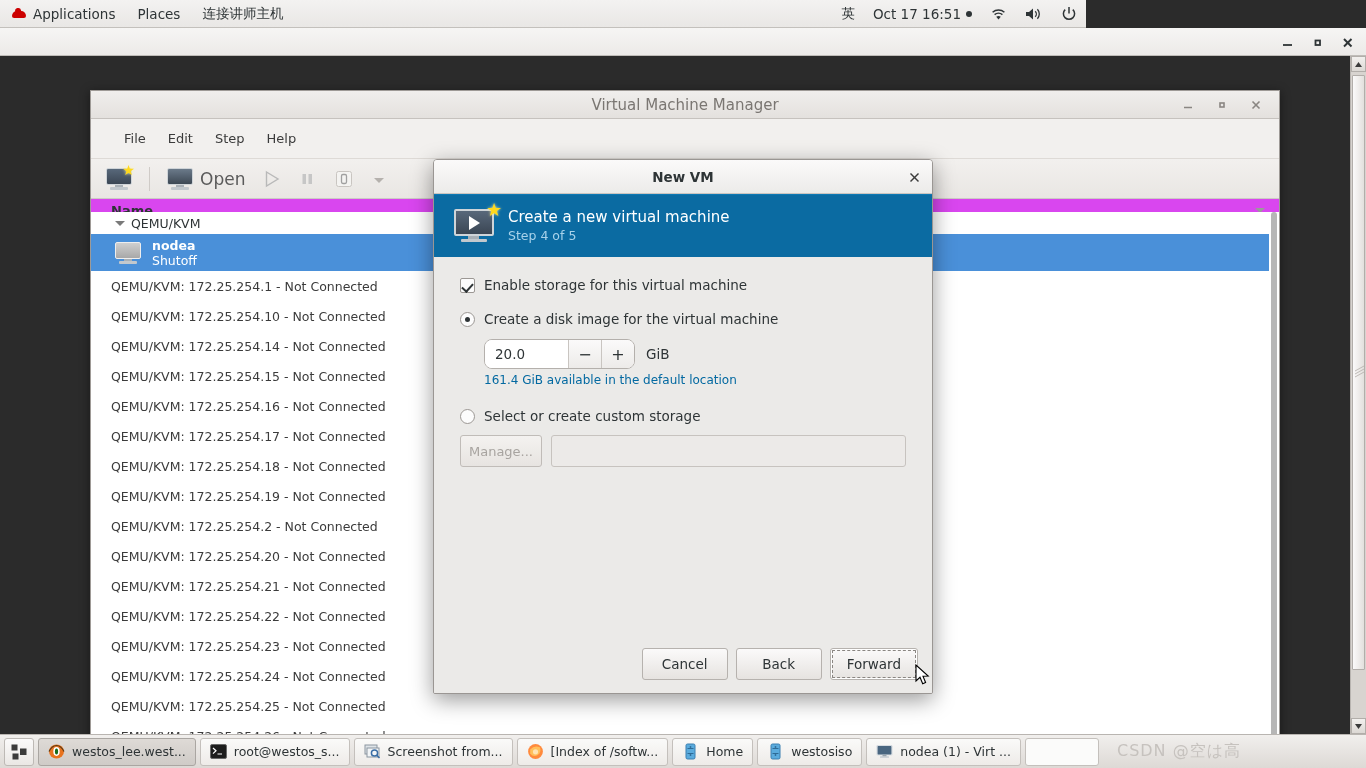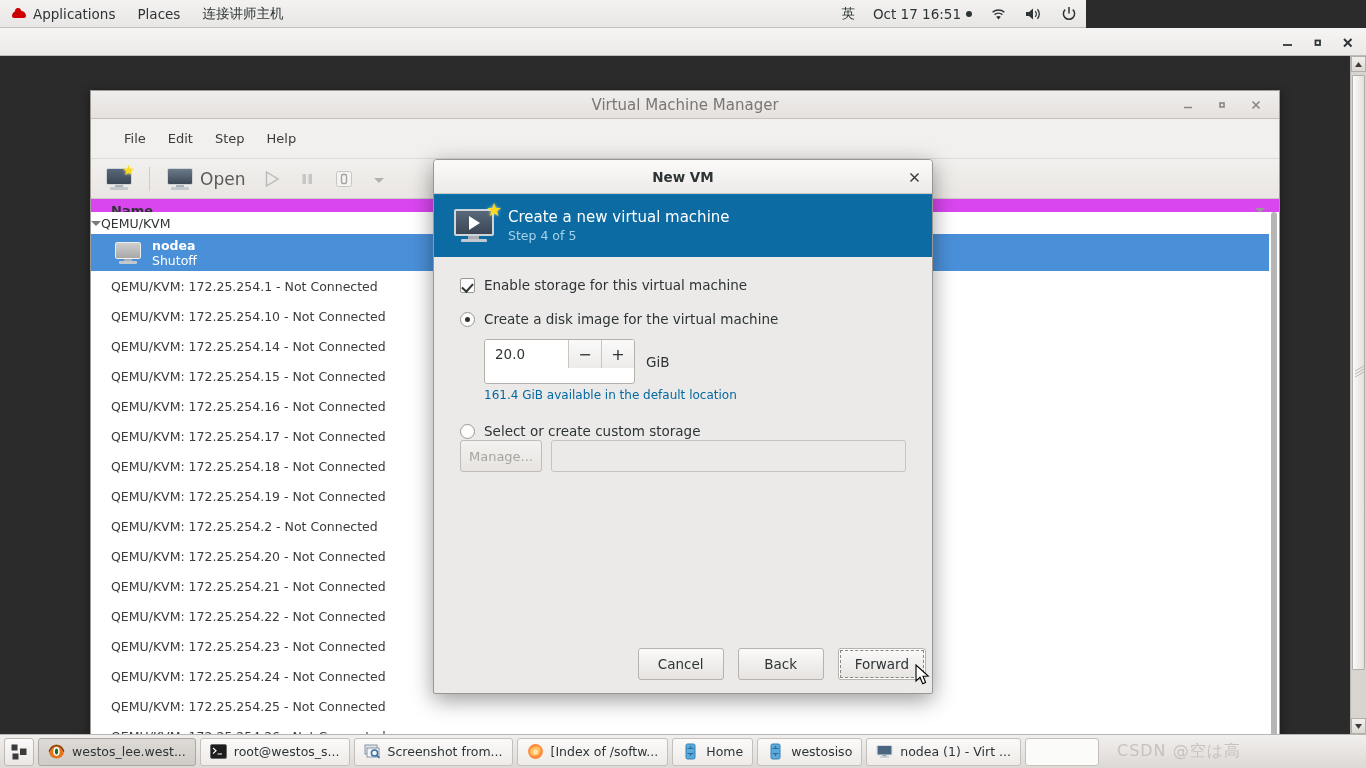--- a/index.html
+++ b/index.html
@@ -168,21 +168,21 @@
     width: 0; height: 0; border-left: 5px solid transparent; border-right: 5px solid transparent;
     border-top: 5px solid #9a9a9a;
   }
 
   
   #vmm-list {
     position: absolute; left: 0; top: 121px; width: 1188px; height: 545px;
     background: #ffffff; overflow: hidden;
   }
   .group-row {
-    height: 22px; display: flex; align-items: center; padding-left: 0; 
+    height: 22px; display: flex; align-items: center; padding-left: 24px; gap: 6px;
     font-size: 12.5px; color: #2e3436;
   }
   .grp-caret {
     width: 0; height: 0; border-left: 5px solid transparent; border-right: 5px solid transparent;
     border-top: 5px solid #7a7a7a;
   }
   .vm-row {
     height: 37px; display: flex; align-items: center; gap: 11px; padding-left: 24px;
     background: #4a90d9; color: #ffffff;
   }
@@ -254,51 +254,51 @@
     width: 15px; height: 15px; border-radius: 50%; background: #fcfcfc;
     border: 1px solid #9c9894; position: relative; flex: none;
   }
   .radio.selected:after {
     content: ""; position: absolute; left: 4px; top: 4px; width: 5px; height: 5px;
     border-radius: 50%; background: #2e3436;
   }
 
   #spin-row { display: flex; align-items: center; gap: 11px; margin: 12px 0 0 24px; }
   #spinner {
-    display: flex; height: 45px; border: 1px solid #b4b0ac; border-radius: 3px;
+    display: flex; height: 30px; border: 1px solid #b4b0ac; border-radius: 8px;
     overflow: hidden; background: #fff;
   }
   #spin-value {
     width: 83px; height: 28px; line-height: 28px; padding-left: 10px;
     font-size: 13.5px; color: #2e3436; background: #ffffff;
   }
   .spin-btn {
     width: 33px; height: 28px; display: flex; align-items: center; justify-content: center;
     background: linear-gradient(to bottom, #fbfafa, #edebe9);
     border-left: 1px solid #c9c5c1; font-size: 16px; color: #2e3436;
   }
   #gib-label { font-size: 13.5px; color: #2e3436; }
   #avail-text { font-size: 12px; color: #0369a1; margin: 4px 0 0 24px; }
 
   #custom-radio-row { margin-top: 21px; }
-  #custom-row { display: flex; gap: 9px; margin-top: 1px; }
+  #custom-row { display: flex; gap: 9px; margin-top: 11px; }
   #manage-btn {
     width: 82px; height: 32px; display: flex; align-items: center; justify-content: center;
     background: linear-gradient(to bottom, #f4f2f0, #e7e4e1);
     border: 1px solid #c0bcb8; border-radius: 3px;
     font-size: 13px; color: #a8a4a0;
   }
   #custom-path {
     flex: 1; height: 32px; background: #eceae8;
     border: 1px solid #c7c3bf; border-radius: 3px;
   }
 
   #dlg-buttons {
-    position: absolute; left: 8px; bottom: 0; width: 100%; height: 62px;
-    display: flex; align-items: center; justify-content: flex-end; gap: 14px;
+    position: absolute; left: 0; bottom: 0; width: 100%; height: 62px;
+    display: flex; align-items: center; justify-content: flex-end; gap: 8px;
     padding-right: 14px; background: #ebeae8;
   }
   .dlg-btn {
     min-width: 86px; height: 32px; padding: 0 16px;
     display: flex; align-items: center; justify-content: center;
     background: linear-gradient(to bottom, #fbfafa, #e6e3e0);
     border: 1px solid #b6b2ae; border-radius: 3px;
     font-size: 13.5px; color: #2e3436;
   }
   .dlg-btn.focused {

